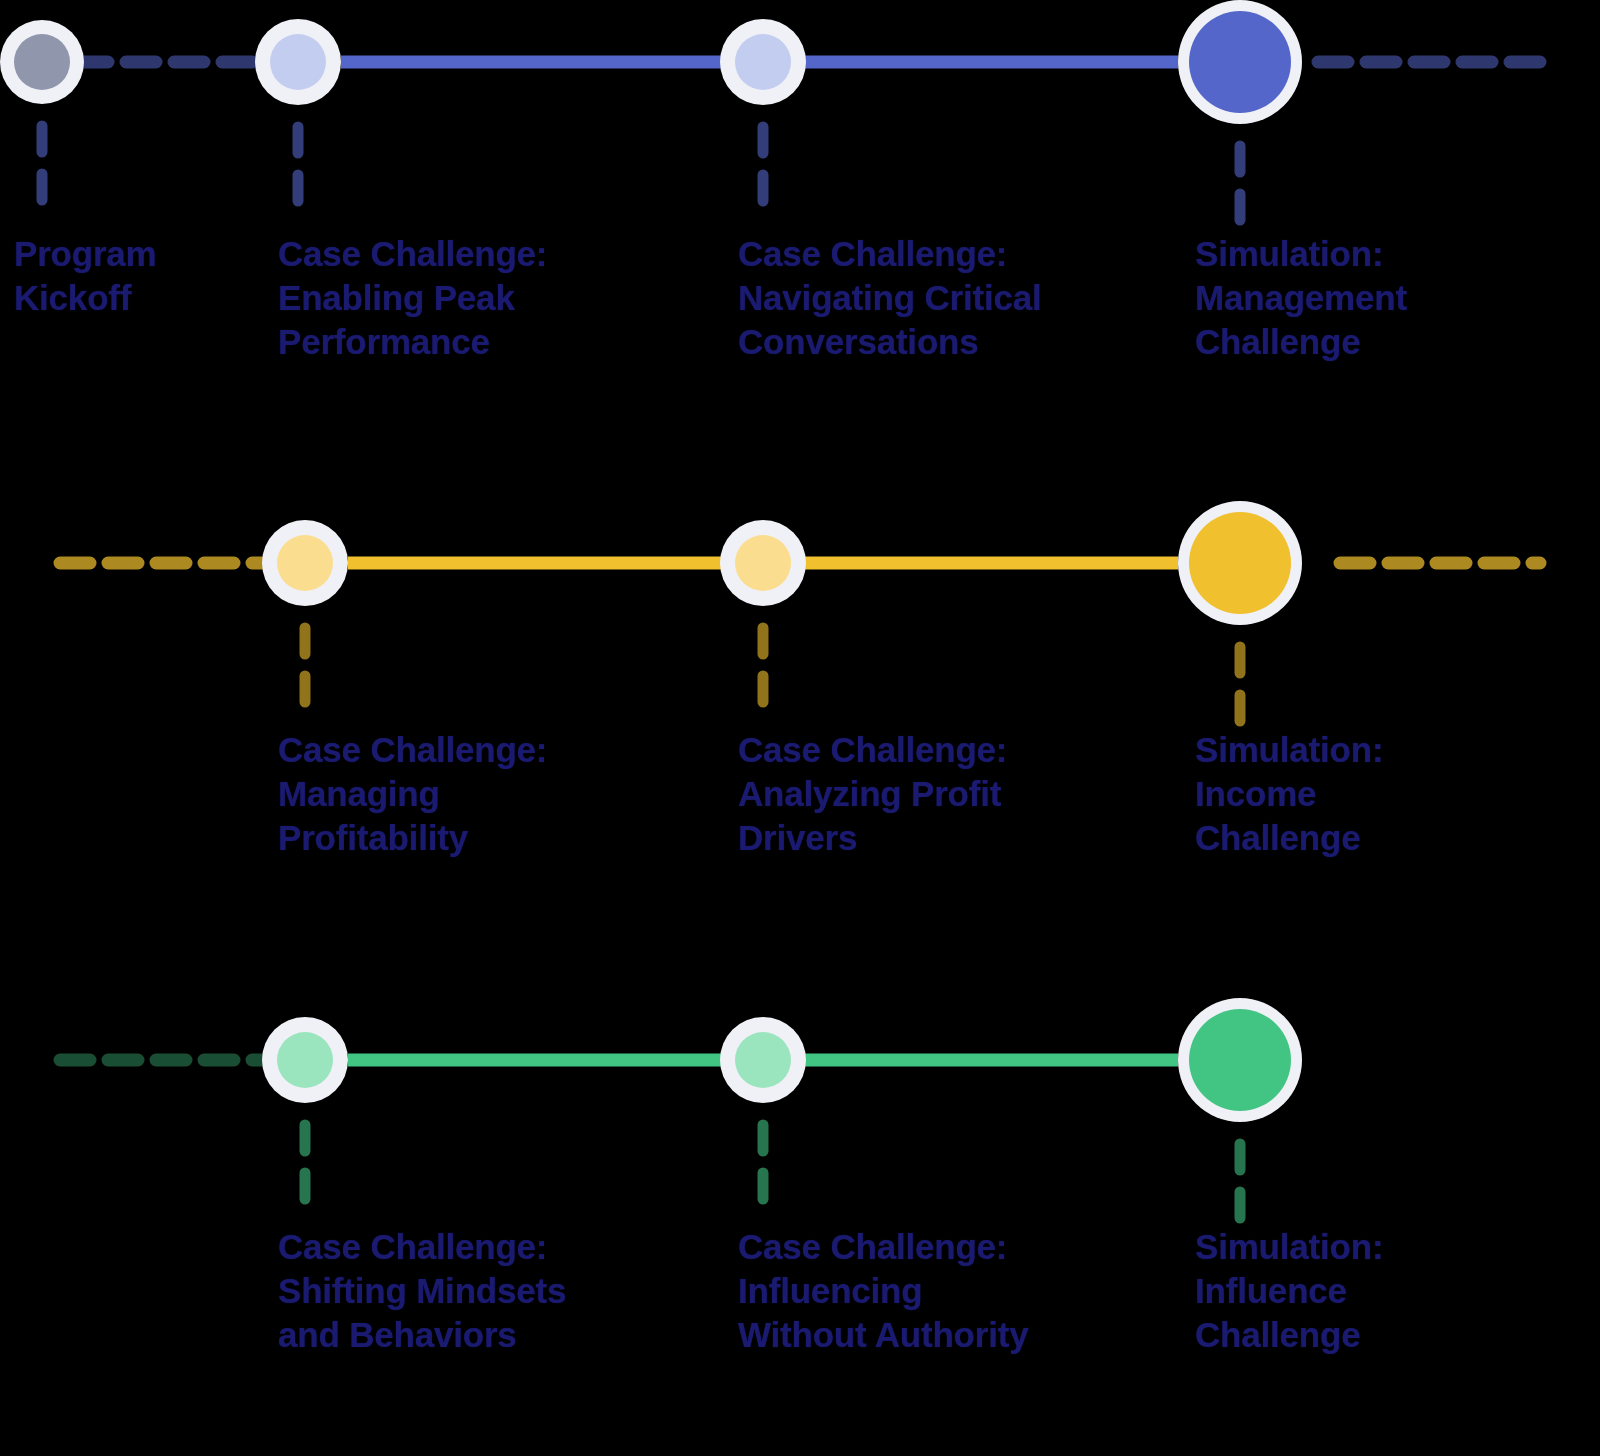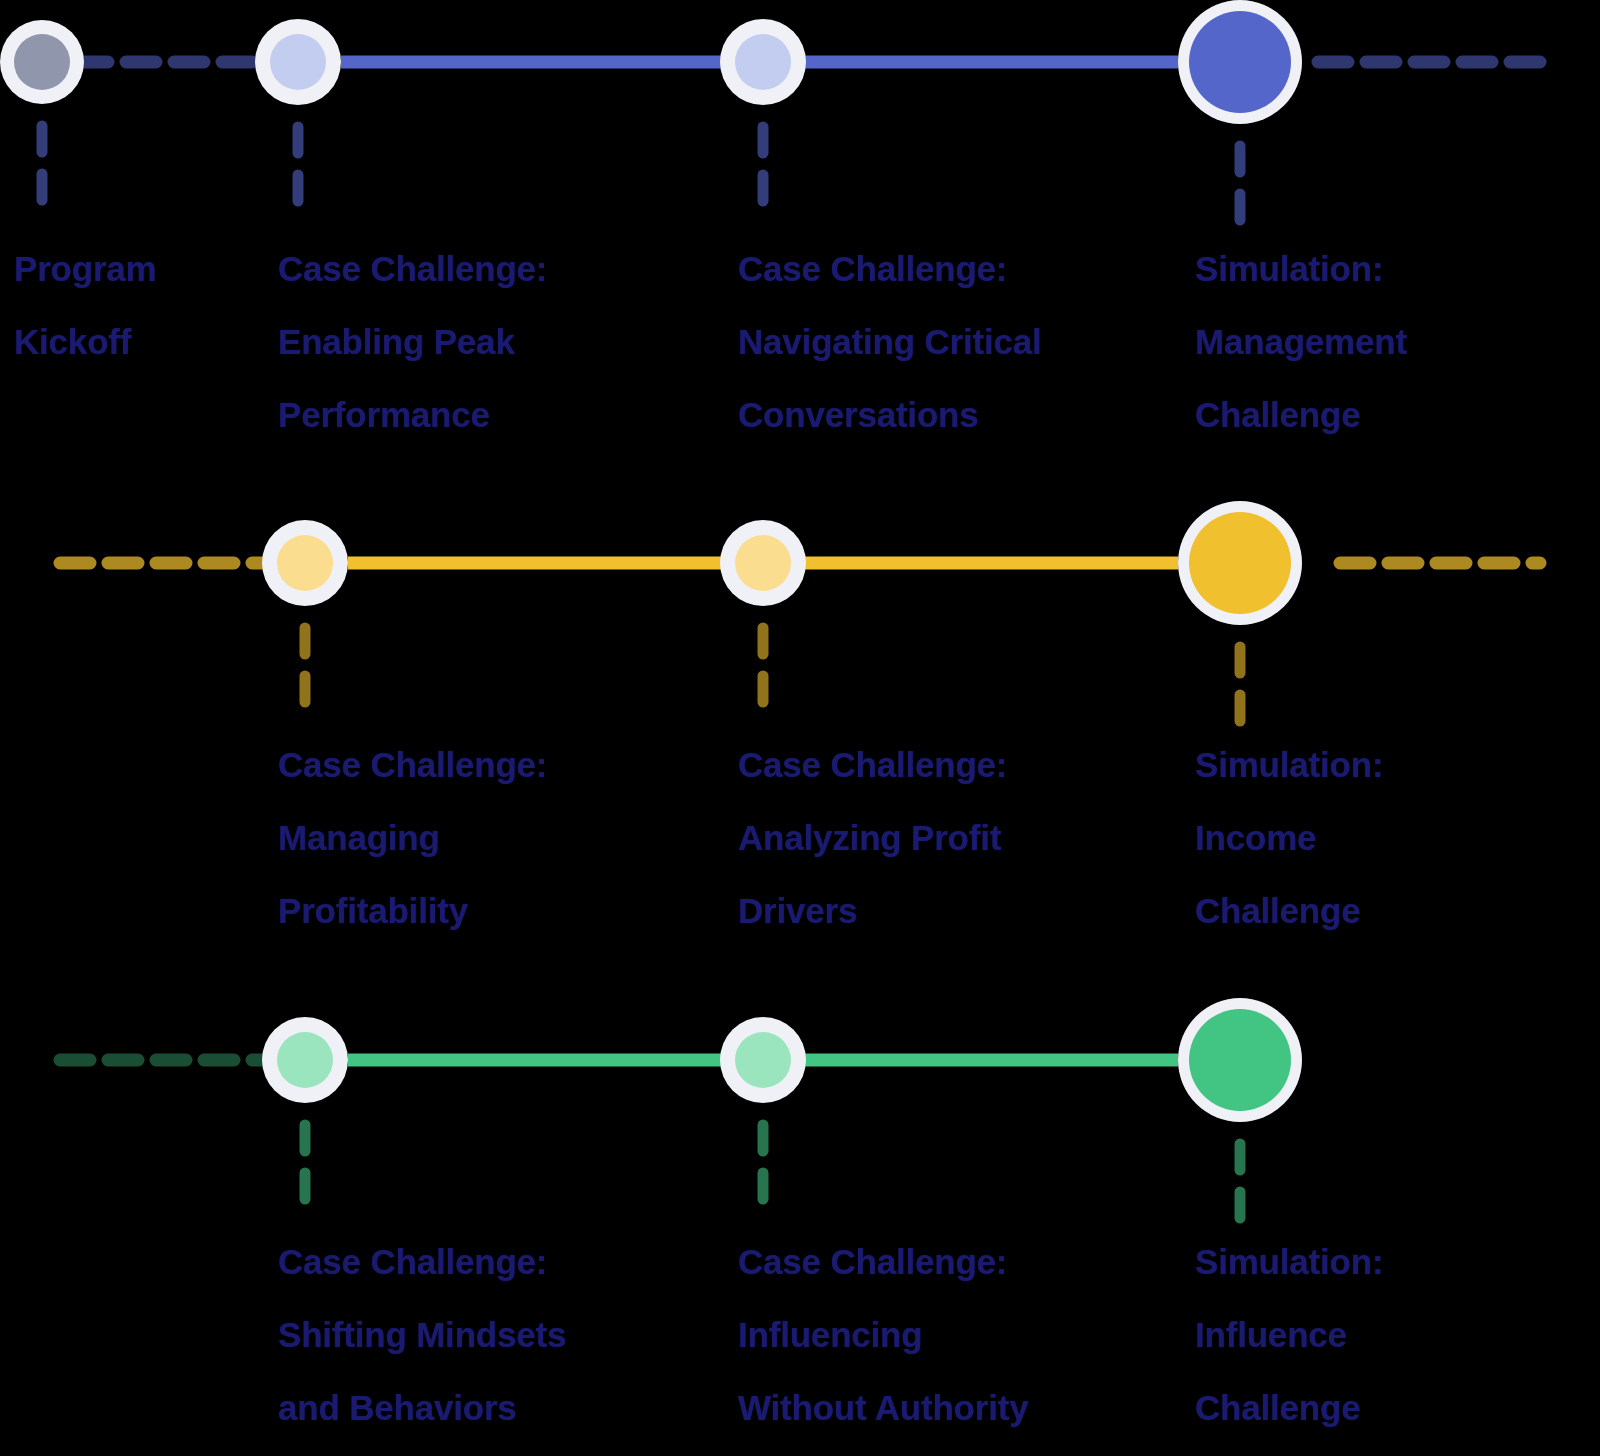--- a/index.html
+++ b/index.html
@@ -18,21 +18,21 @@
   svg.tracks {
     position: absolute;
     left: 0; top: 0;
     width: 1600px; height: 1456px;
     display: block;
   }
   .label {
     position: absolute;
     font-weight: bold;
     font-size: 35px;
-    line-height: 73px;
+    line-height: 44px;
     letter-spacing: -0.2px;
     white-space: pre-line;
     color: #1a1a70;
     text-shadow: 0 0 1px rgba(40,40,170,0.55);
   }
 </style>
 </head>
 <body>
 
 <div id="canvas">

